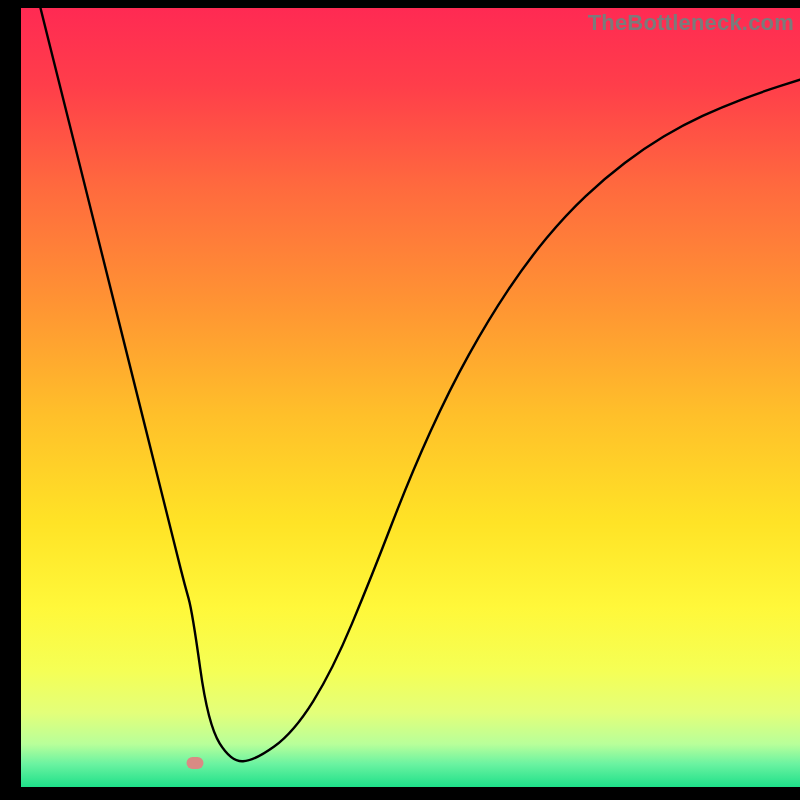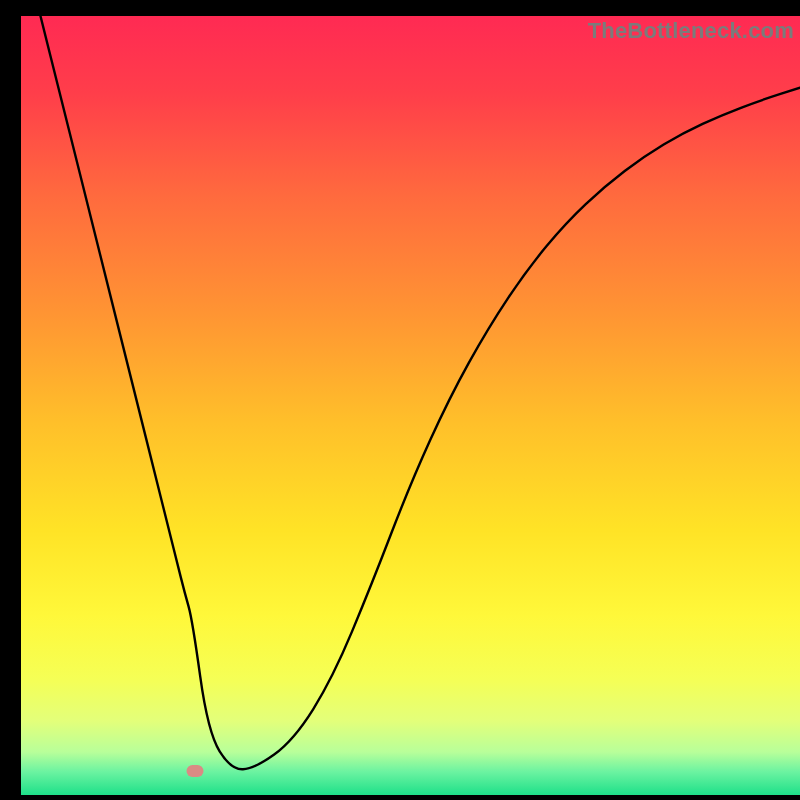--- a/index.html
+++ b/index.html
@@ -6,21 +6,21 @@
     margin: 0;
     padding: 0;
     width: 800px;
     height: 800px;
     background: #000;
     overflow: hidden;
   }
   .frame {
     position: absolute;
     left: 21px;
-    top: 16px;
+    top: 8px;
     width: 779px;
     height: 779px;
     background: #000;
   }
   .plot-area {
     position: absolute;
     left: 0;
     top: 0;
     width: 779px;
     height: 779px;

